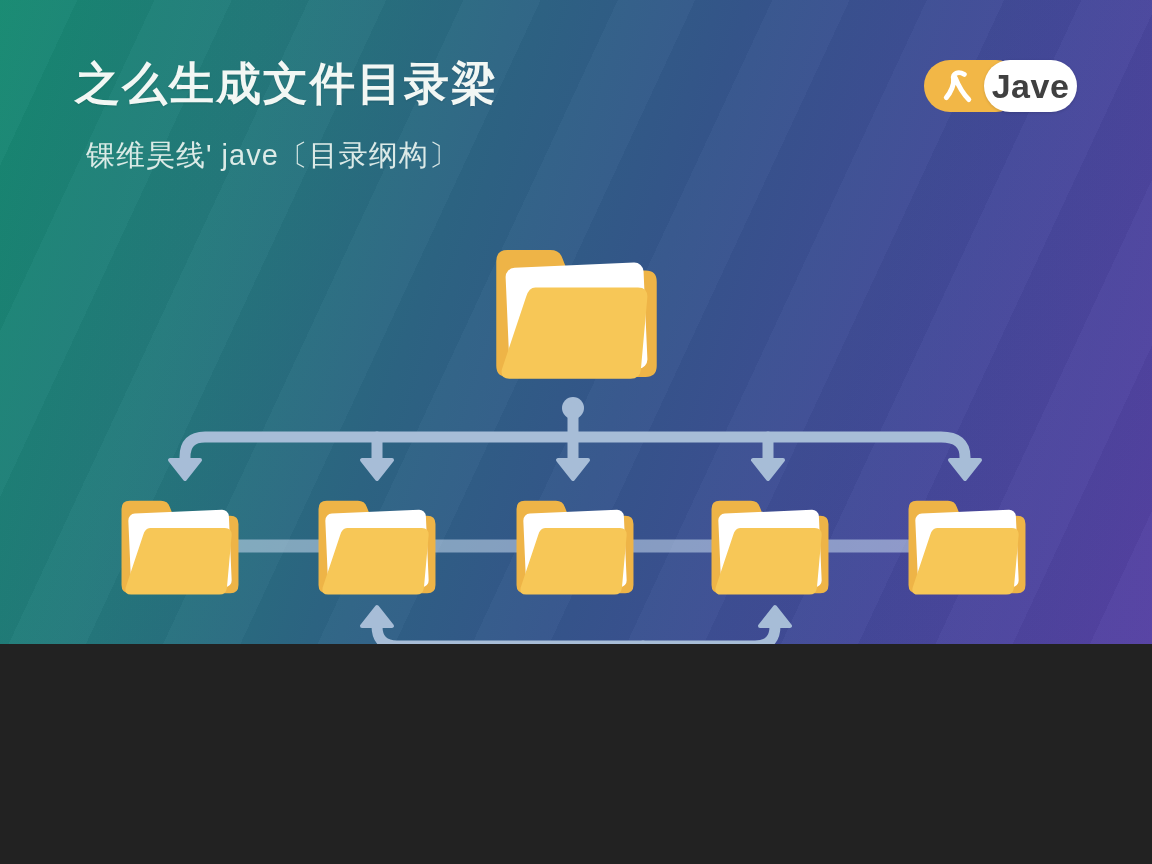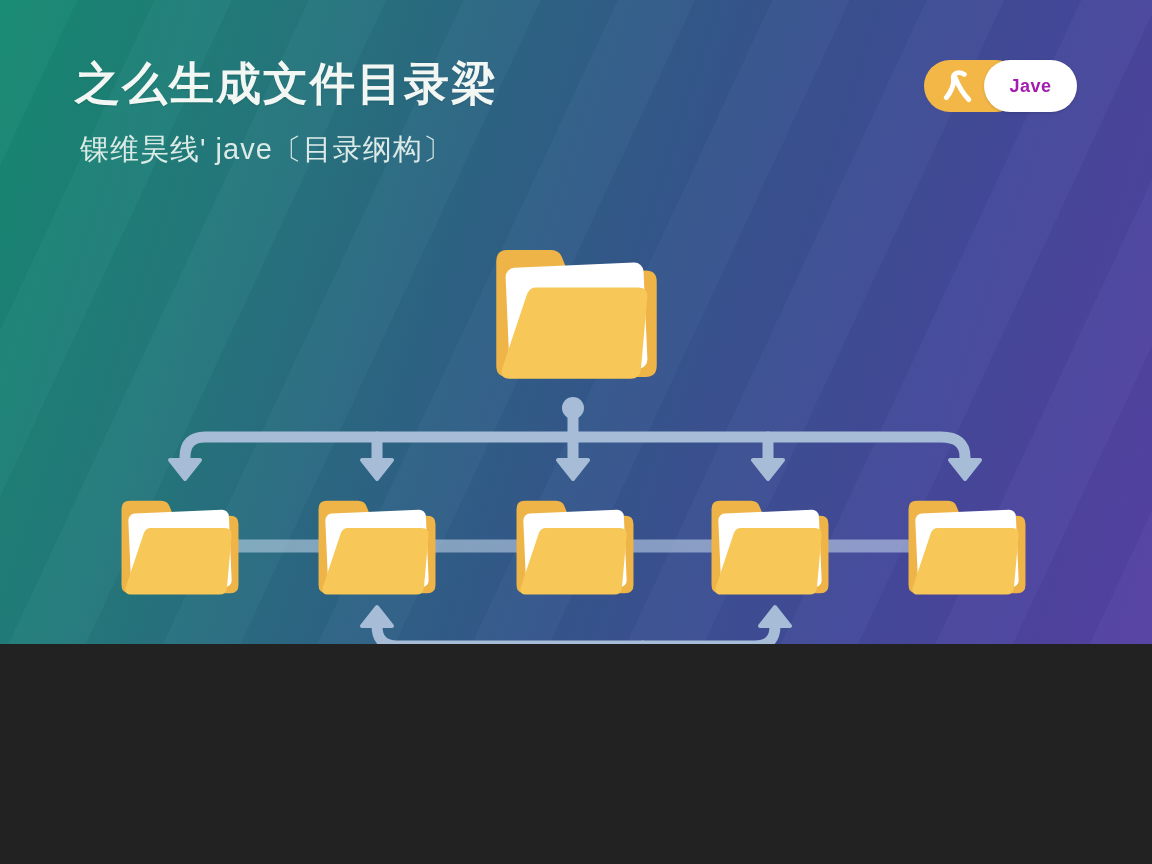--- a/index.html
+++ b/index.html
@@ -20,37 +20,37 @@
   }
   .title{
     position:absolute;left:75px;top:54px;
     font-size:45px;font-weight:900;color:#f2f7f4;
     letter-spacing:2px;margin:0;
     text-shadow:0 1px 2px rgba(0,0,0,0.12);
   }
   .subtitle{
     position:absolute;left:76px;top:126px;
     font-size:29px;font-weight:500;color:rgba(233,243,239,0.93);
-    letter-spacing:1px;margin:4px;
+    letter-spacing:1px;margin:10px;
   }
   .badge{
     position:absolute;left:924px;top:60px;width:153px;height:52px;
   }
   .badge .y-pill{
     position:absolute;left:0;top:0;width:98px;height:52px;
     background:#f2b747;border-radius:26px;
   }
   .badge .w-pill{
     position:absolute;left:60px;top:0;width:93px;height:52px;
     background:#ffffff;border-radius:26px;
     display:flex;align-items:center;justify-content:center;
     box-shadow:0 1px 3px rgba(0,0,0,0.15);
   }
   .badge .w-pill span{
-    font-size:18px;font-weight:800;color:#a21caf;letter-spacing:0.5px;
+    font-size:34px;font-weight:800;color:#404040;letter-spacing:0.5px;
   }
   .badge .glyph{
     position:absolute;left:16px;top:8px;width:36px;height:36px;
   }
   .diagram-svg{position:absolute;inset:0;}
 </style>
 </head>
 <body>
 
 <div class="slide">

